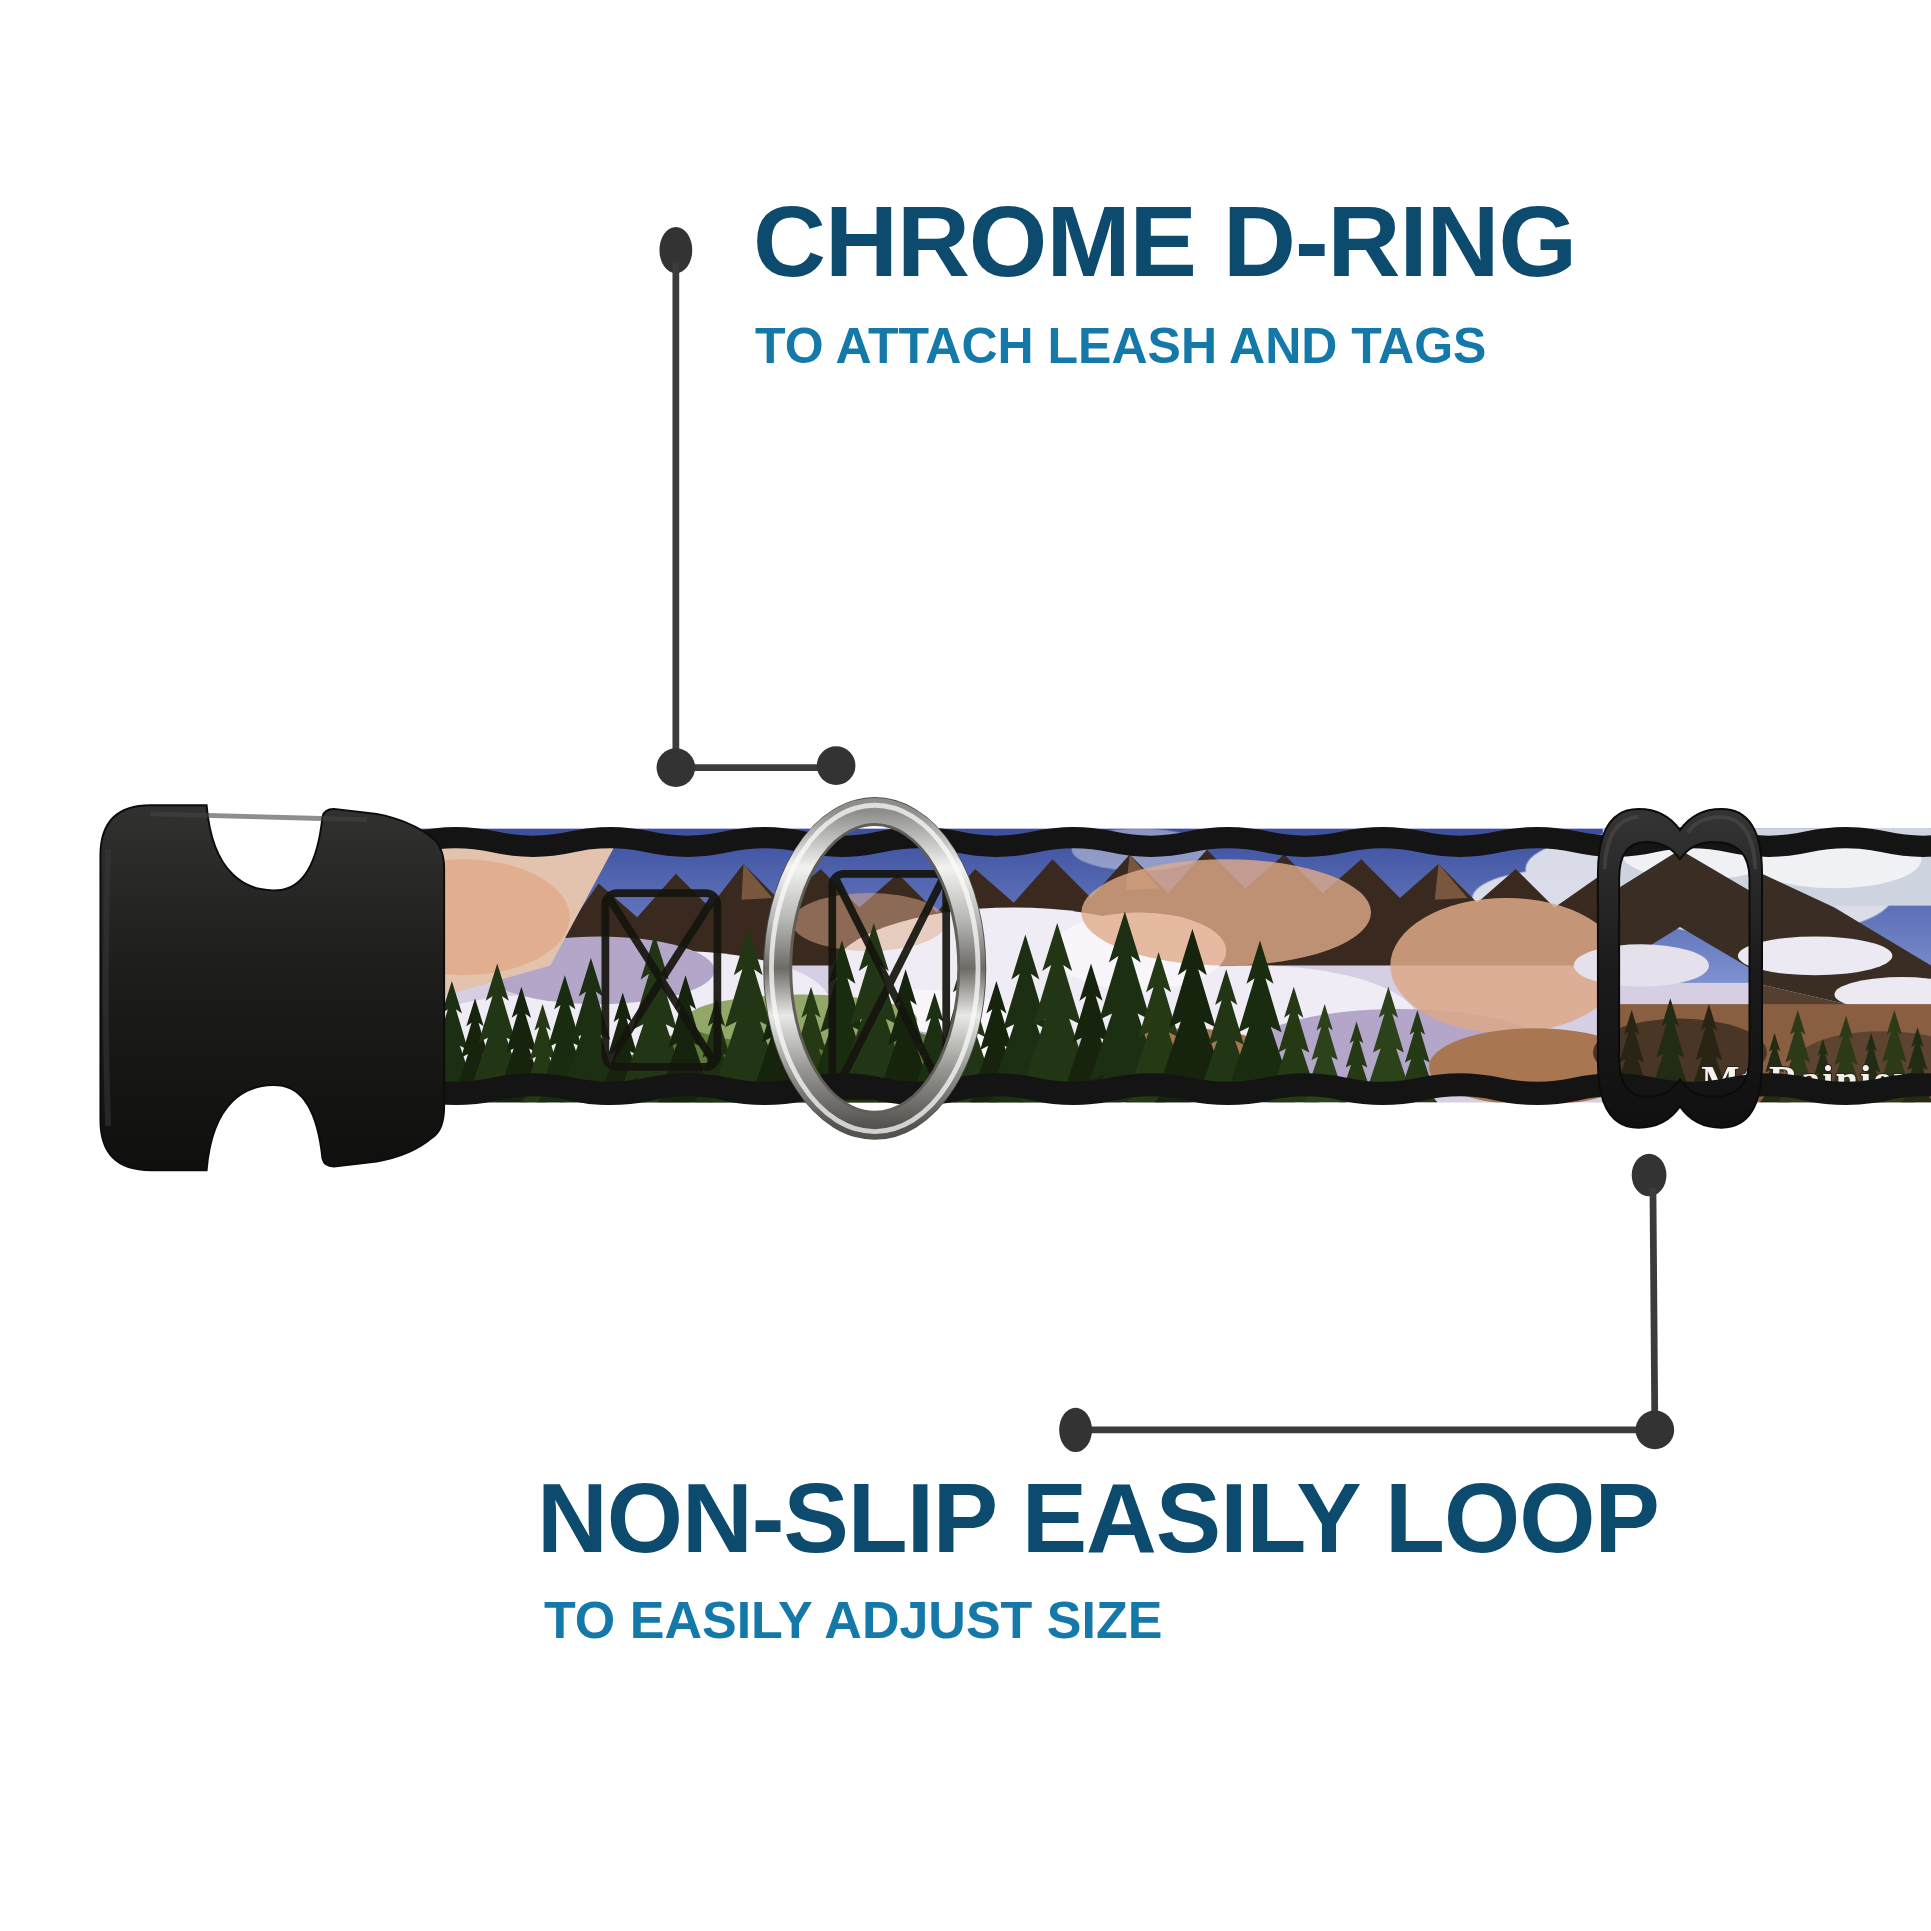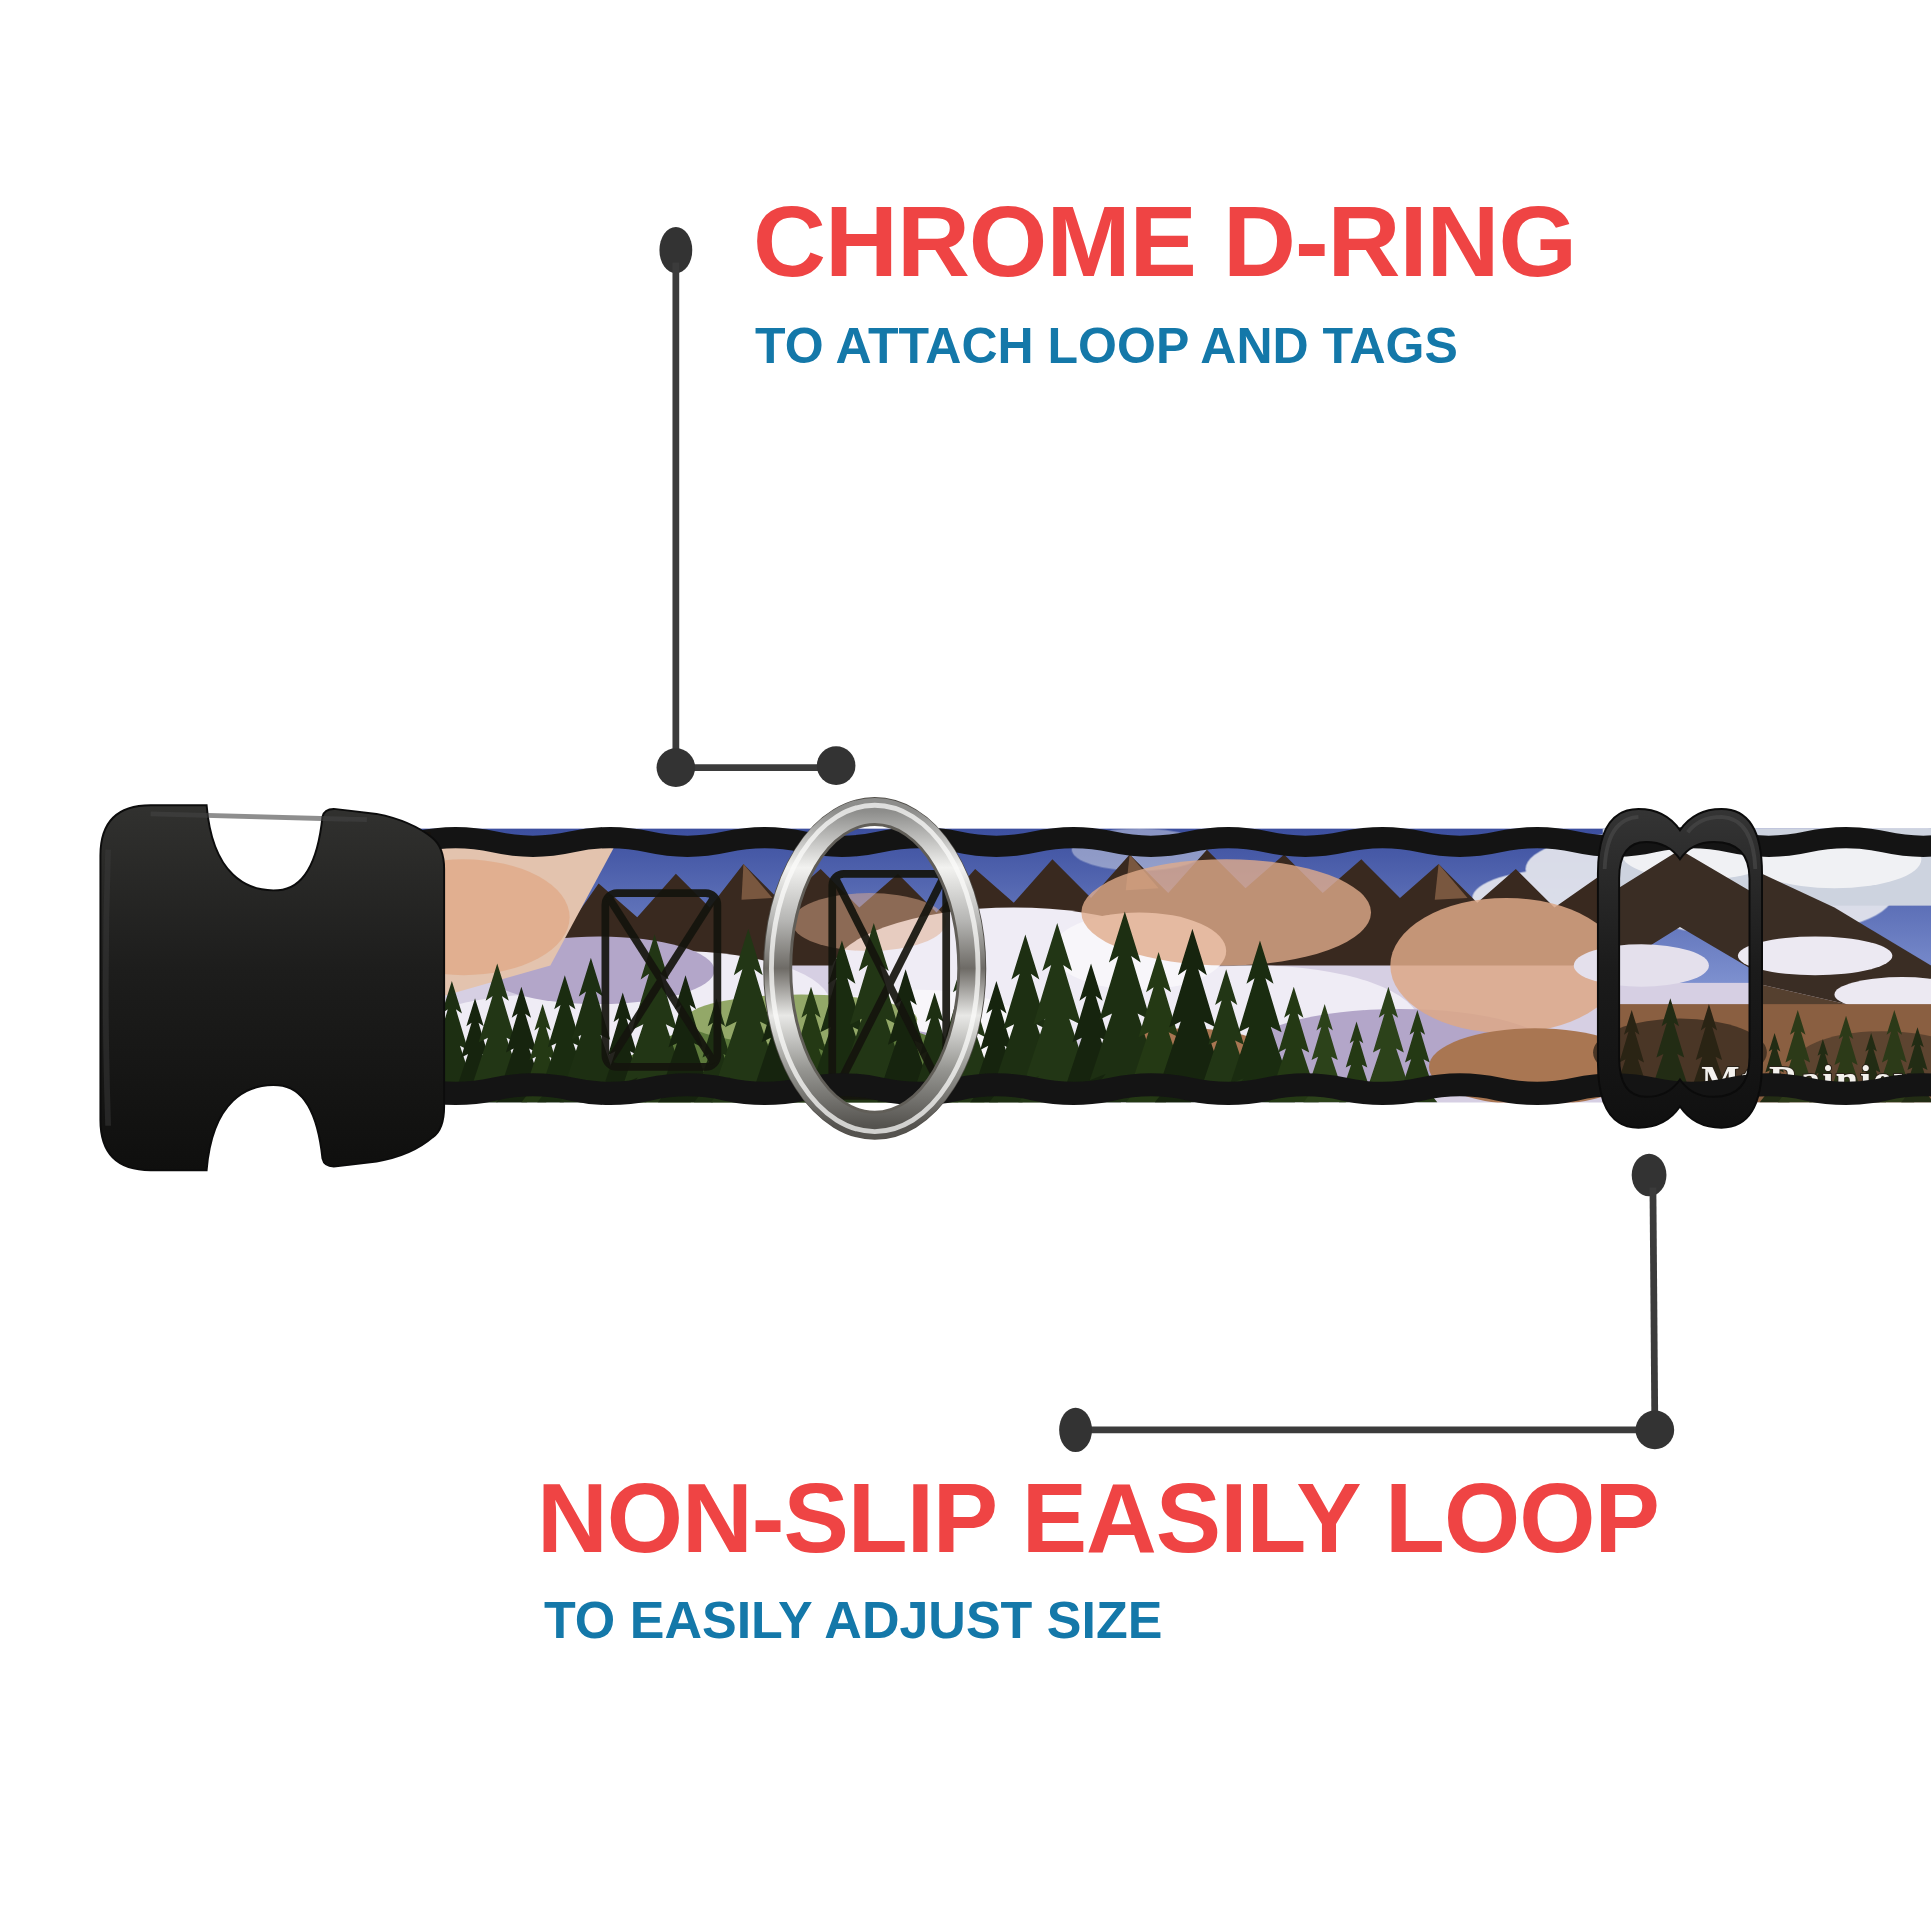--- a/index.html
+++ b/index.html
@@ -7,21 +7,21 @@
     position:relative;
     width:1931px;height:1931px;
     background:#ffffff;
     overflow:hidden;
     font-family:"Liberation Sans", sans-serif;
   }
   #collar-svg{position:absolute;left:0;top:0;}
   .callout-title{
     position:absolute;
     font-weight:bold;
-    color:#ef4444;
+    color:#0c4a6e;
     letter-spacing:-1px;
     line-height:1;
     white-space:nowrap;
   }
   .callout-subtitle{
     position:absolute;
     font-weight:bold;
     color:#1478a9;
     letter-spacing:0px;
     line-height:1;
@@ -236,19 +236,19 @@
     <g stroke="#3b3b3b" fill="#333333">
       <ellipse cx="1708" cy="1217" rx="18" ry="22" stroke="none"></ellipse>
       <line x1="1712" y1="1230" x2="1714" y2="1481" stroke-width="7"></line>
       <line x1="1114" y1="1481" x2="1714" y2="1481" stroke-width="7"></line>
       <circle cx="1714" cy="1481" r="20" stroke="none"></circle>
       <ellipse cx="1114" cy="1481" rx="17" ry="23" stroke="none"></ellipse>
     </g>
   </svg>
 
   <div id="title-top" class="callout-title">CHROME D-RING</div>
-  <div id="sub-top" class="callout-subtitle">TO ATTACH LOOP AND TAGS</div>
+  <div id="sub-top" class="callout-subtitle">TO ATTACH LEASH AND TAGS</div>
 
   <div id="title-bottom" class="callout-title">NON-SLIP EASILY LOOP</div>
   <div id="sub-bottom" class="callout-subtitle">TO EASILY ADJUST SIZE</div>
 
 </div>
 
 
 </body></html>

